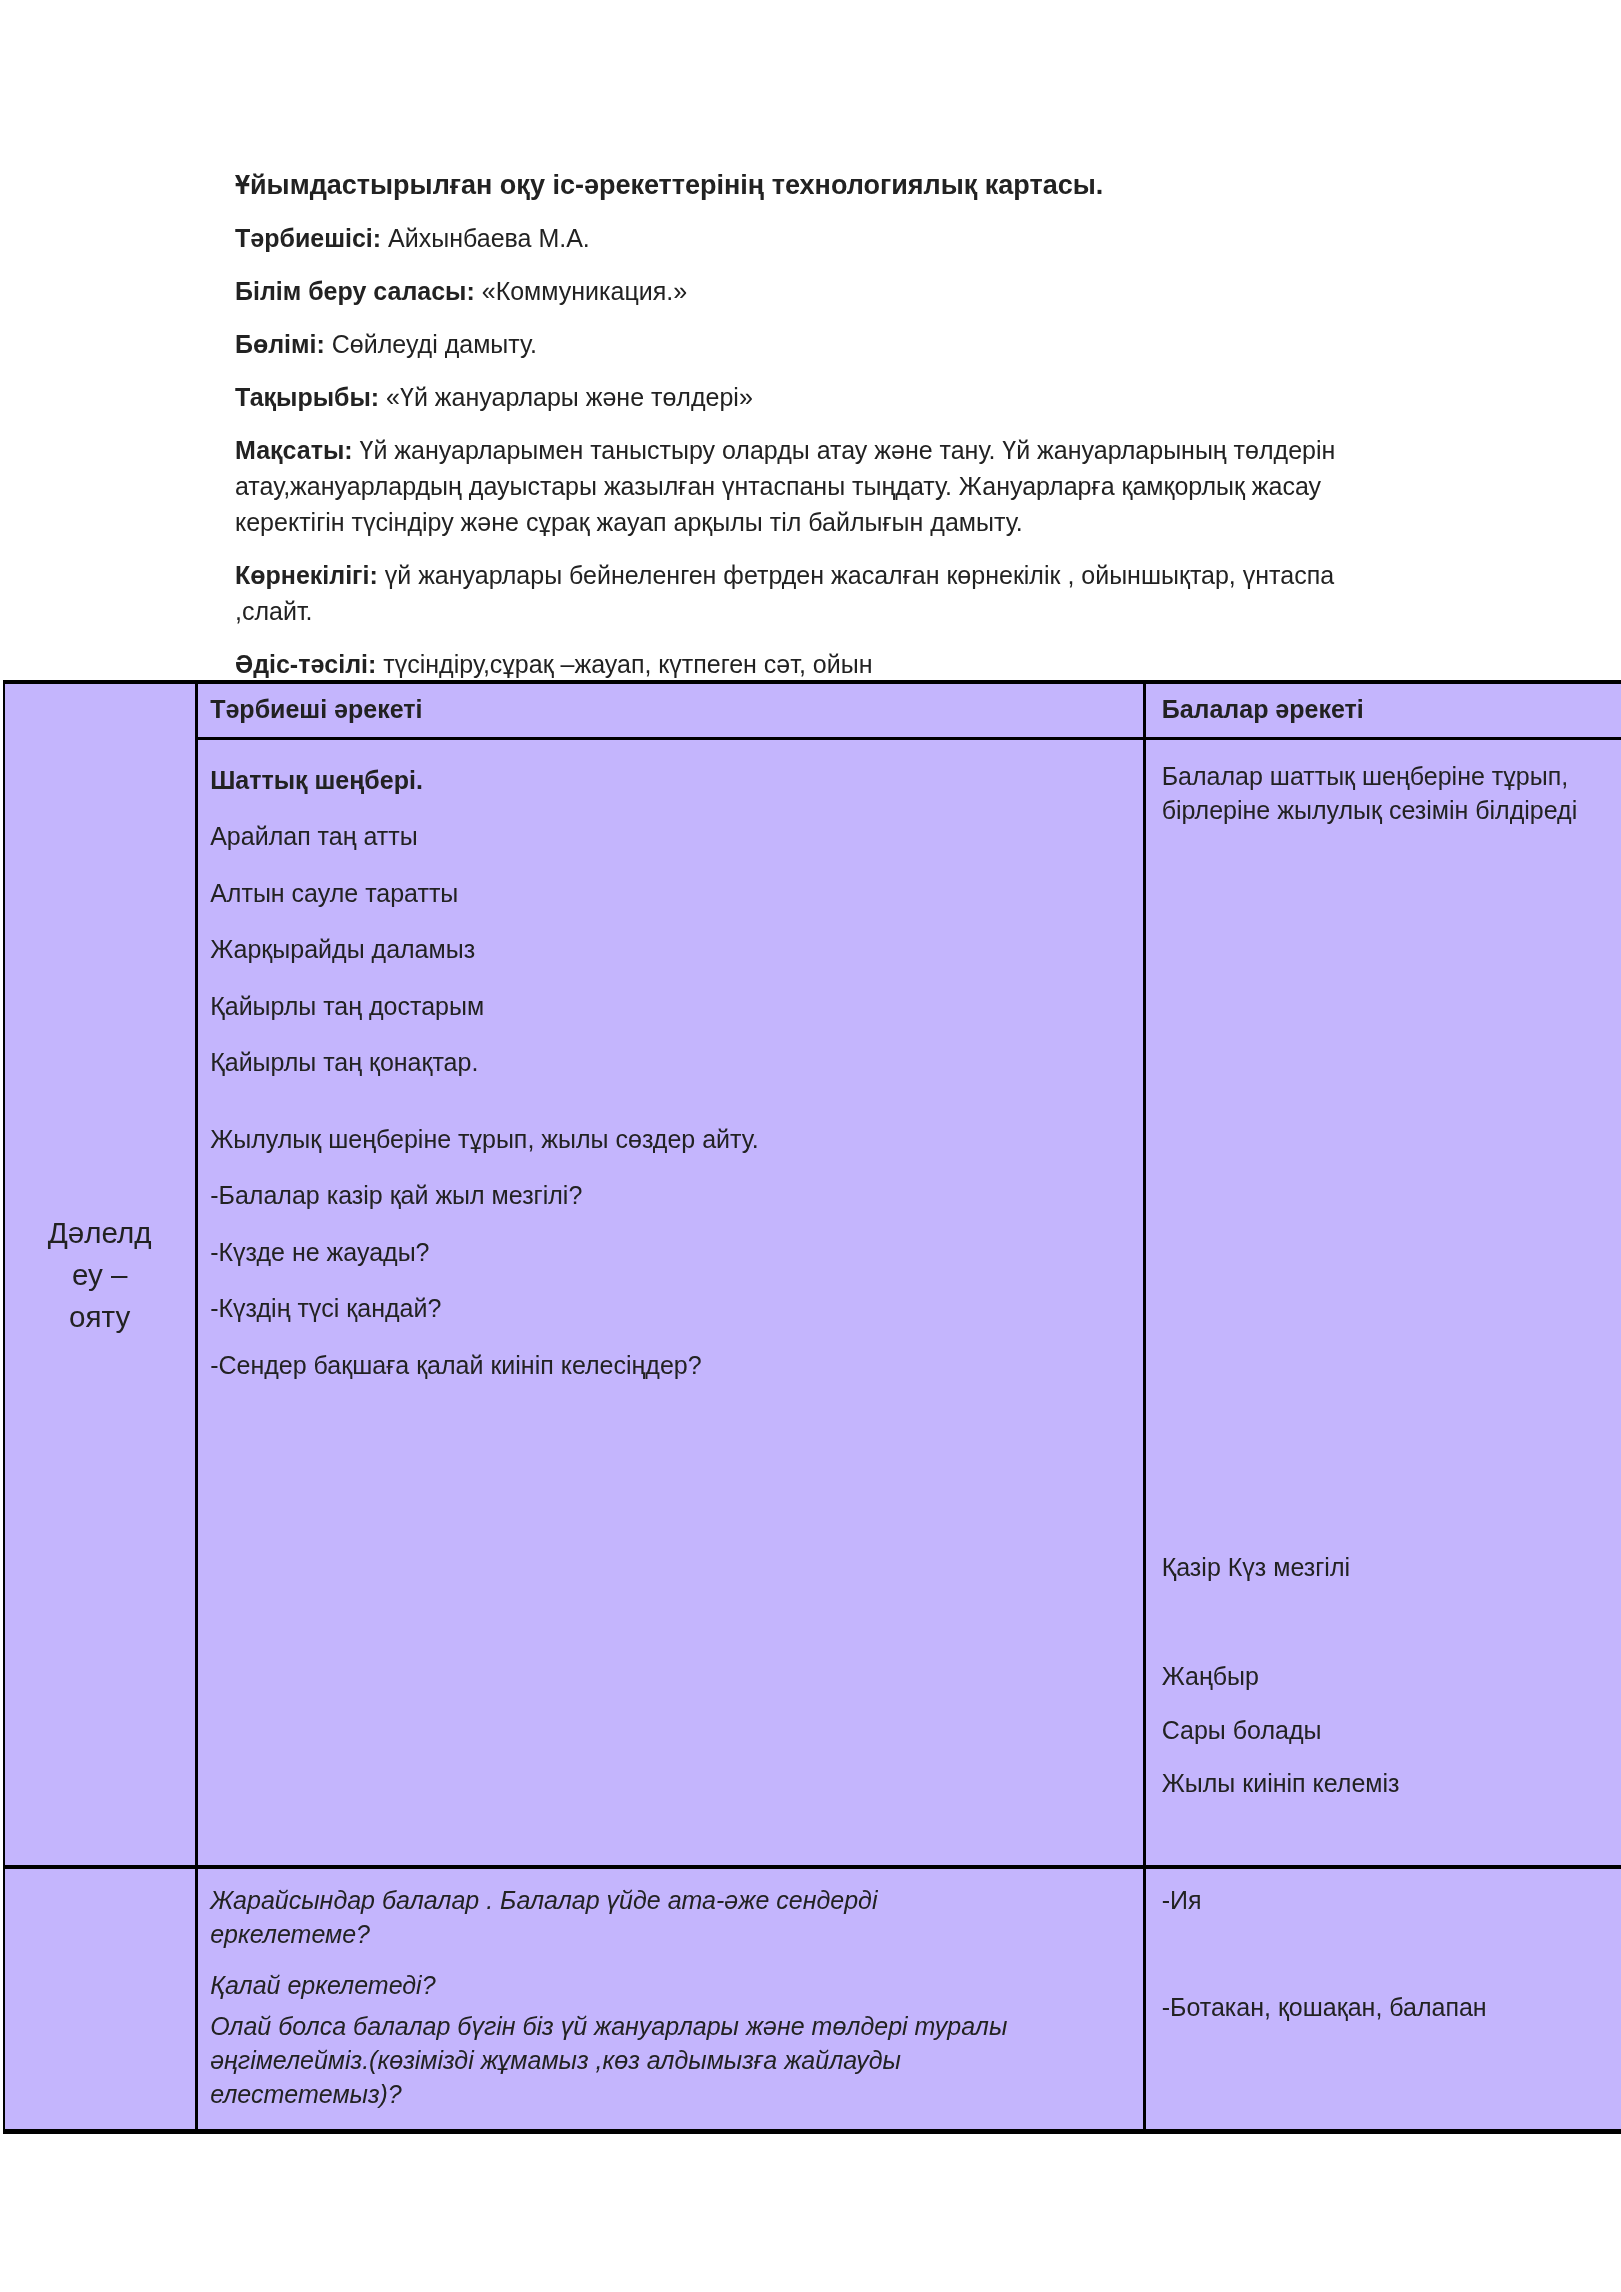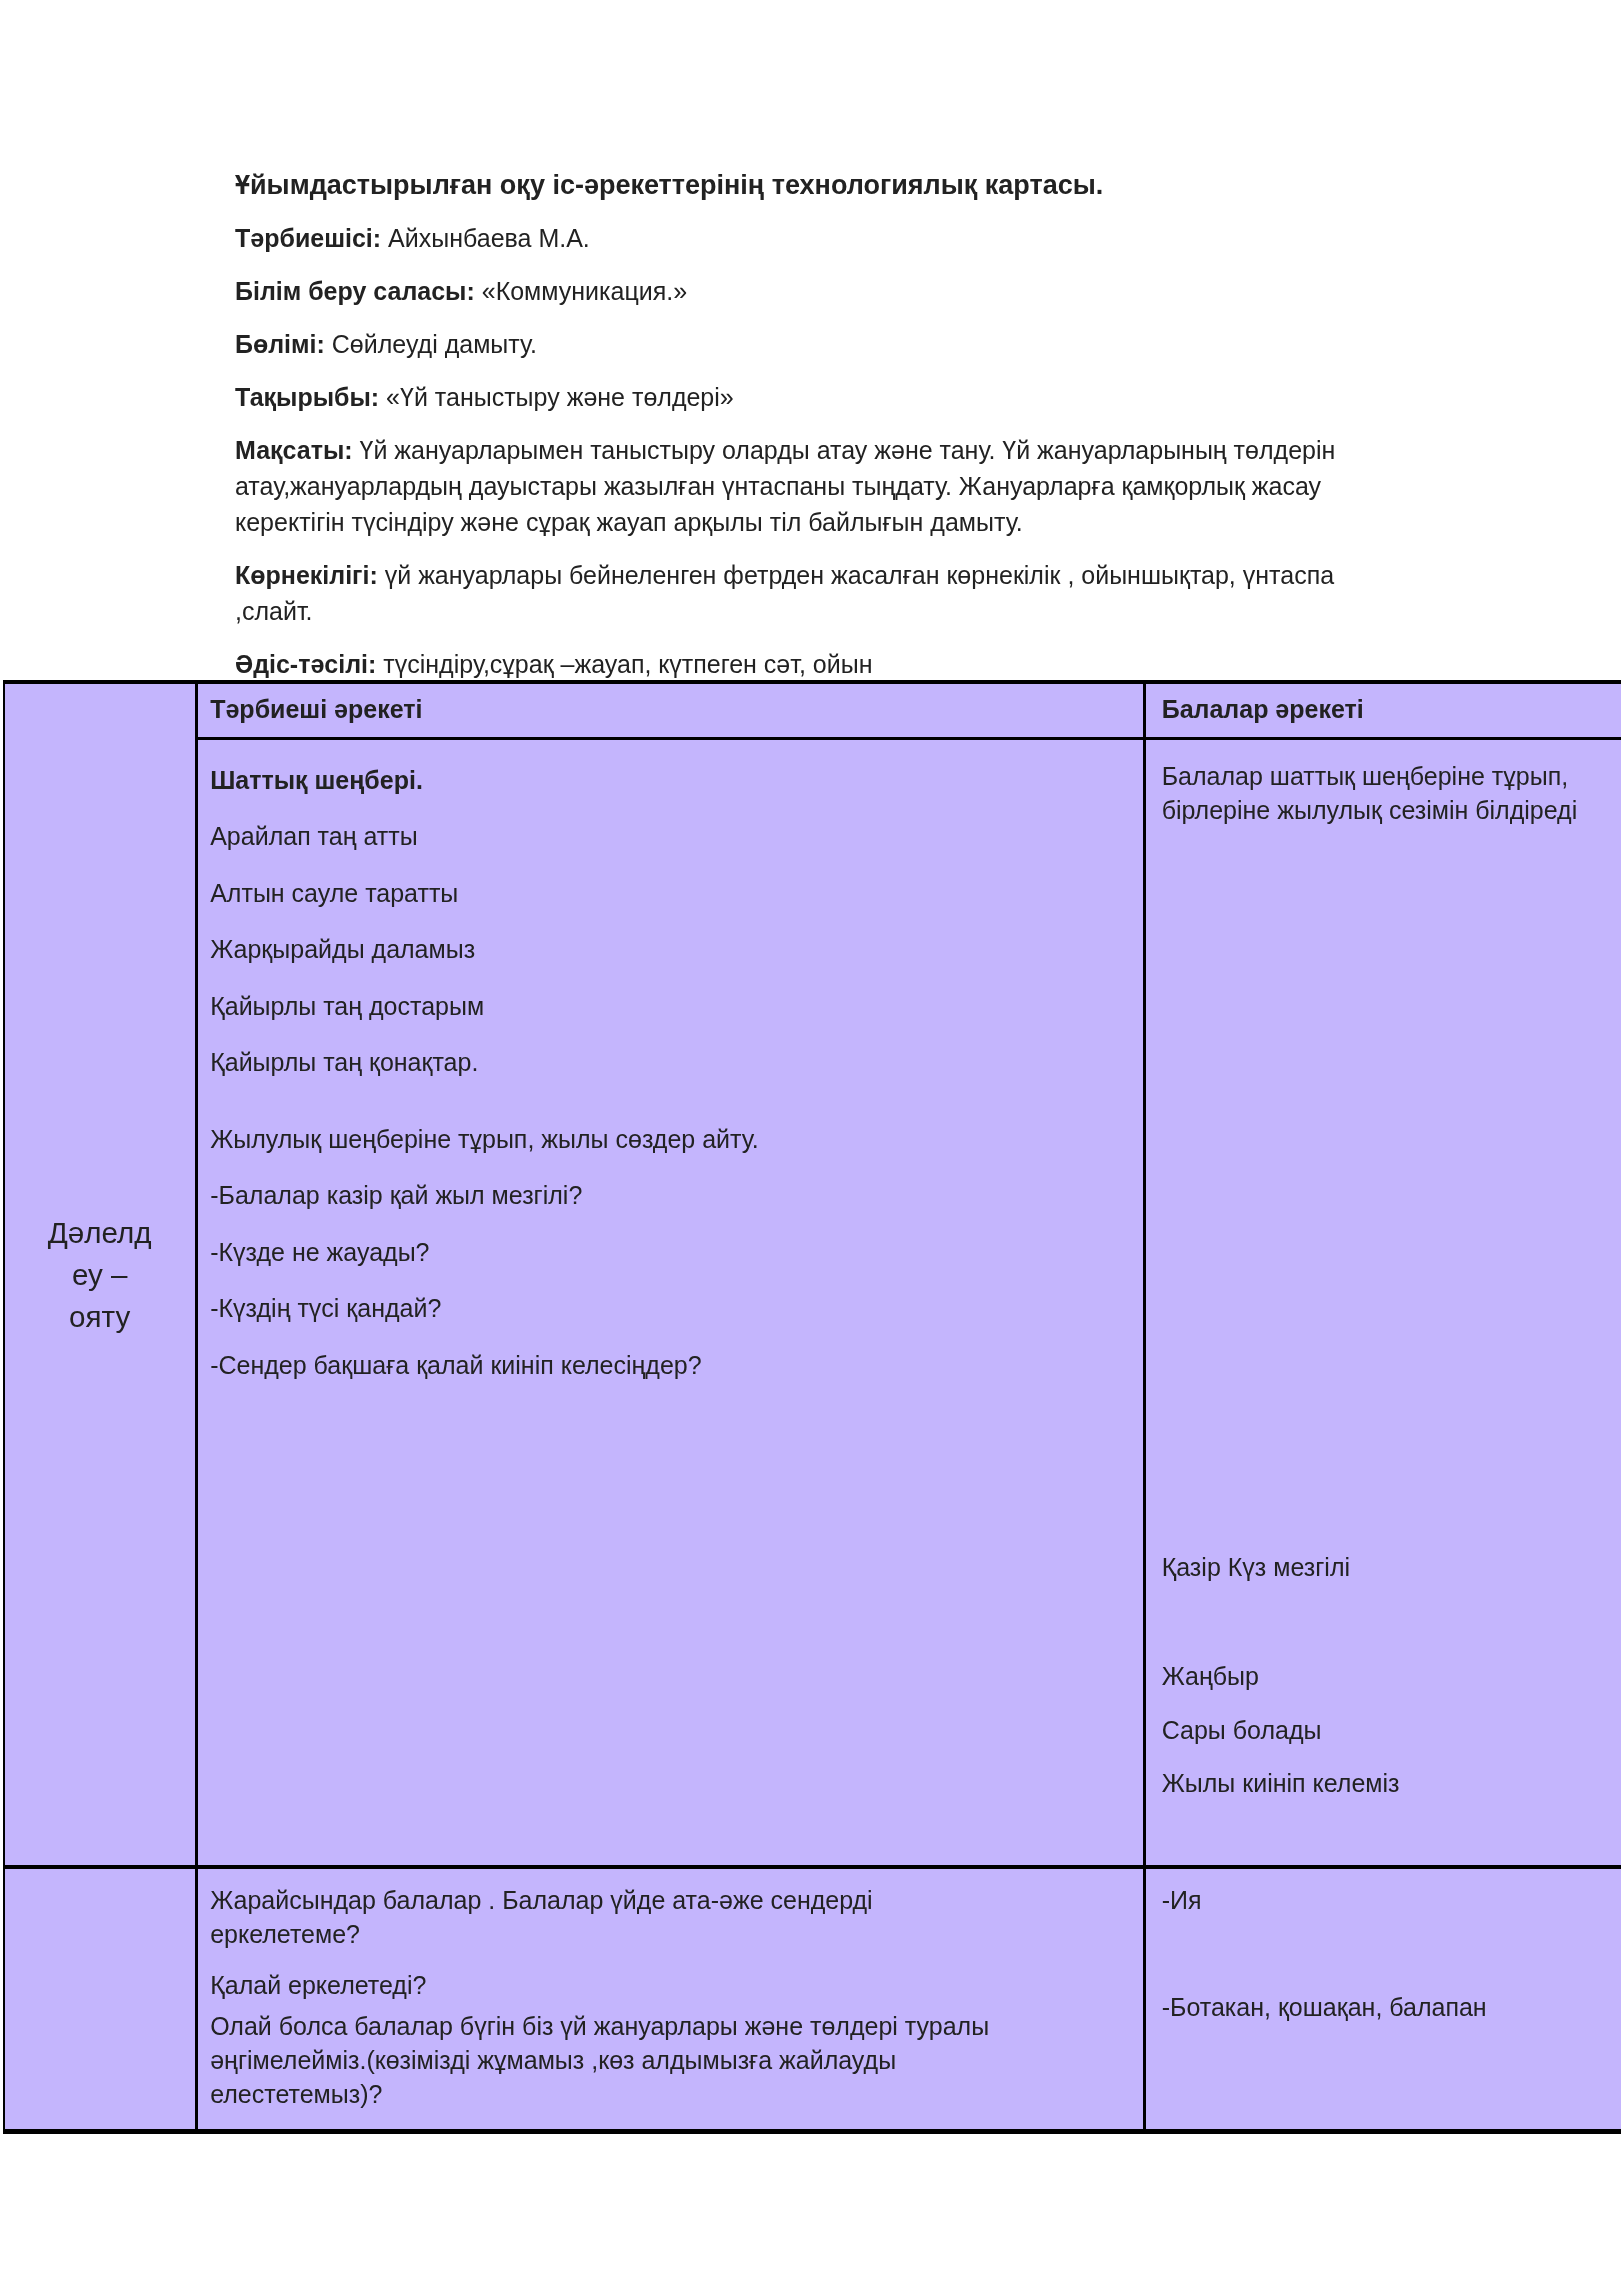--- a/index.html
+++ b/index.html
@@ -61,35 +61,36 @@
     position:relative;padding:19px 0 0 16px;
   }
   .answers{position:absolute;left:16px;top:810px;width:555px;}
   .answers p{margin:0 0 19.7px 0;}
   .answers p.biggap{margin-bottom:75px;}
   .c-r2c1{grid-column:1;grid-row:3;border-right:3.6px solid #000;}
   .c-r2c2{
     grid-column:2;grid-row:3;
     border-right:3.6px solid #000;
     padding:14.3px 14.3px 0 12.5px;
+    font-style:italic;
   }
   .c-r2c2 p.q1{margin-bottom:17px;}
   .c-r2c2 p.q2{margin-bottom:6.3px;}
   .c-r2c3{grid-column:3;grid-row:3;padding:14.3px 0 0 16px;}
   .c-r2c3 p.biggap{margin-bottom:73px;}
 </style>
 </head>
 <body>
 
 <div class="topblock">
   <p class="title">Ұйымдастырылған оқу іс-әрекеттерінің технологиялық картасы.</p>
   <p><b>Тәрбиешісі:</b><span> Айхынбаева М.А.</span></p>
   <p><b>Білім беру саласы:</b><span> «Коммуникация.»</span></p>
   <p><b>Бөлімі:</b><span> Сөйлеуді дамыту.</span></p>
-  <p><b>Тақырыбы:</b><span> «Үй таныстыру және төлдері»</span></p>
+  <p><b>Тақырыбы:</b><span> «Үй жануарлары және төлдері»</span></p>
   <p><b>Мақсаты:</b><span> Үй жануарларымен таныстыру оларды атау және тану. Үй жануарларының төлдерін
 атау,жануарлардың дауыстары жазылған үнтаспаны тыңдату. Жануарларға қамқорлық жасау
 керектігін түсіндіру және сұрақ жауап арқылы тіл байлығын дамыту.</span></p>
   <p><b>Көрнекілігі:</b><span> үй жануарлары бейнеленген фетрден жасалған көрнекілік , ойыншықтар, үнтаспа
 ,слайт.</span></p>
   <p><b>Әдіс-тәсілі:</b><span> түсіндіру,сұрақ –жауап, күтпеген сәт, ойын</span></p>
 </div>
 
 <div class="ttable">
 

